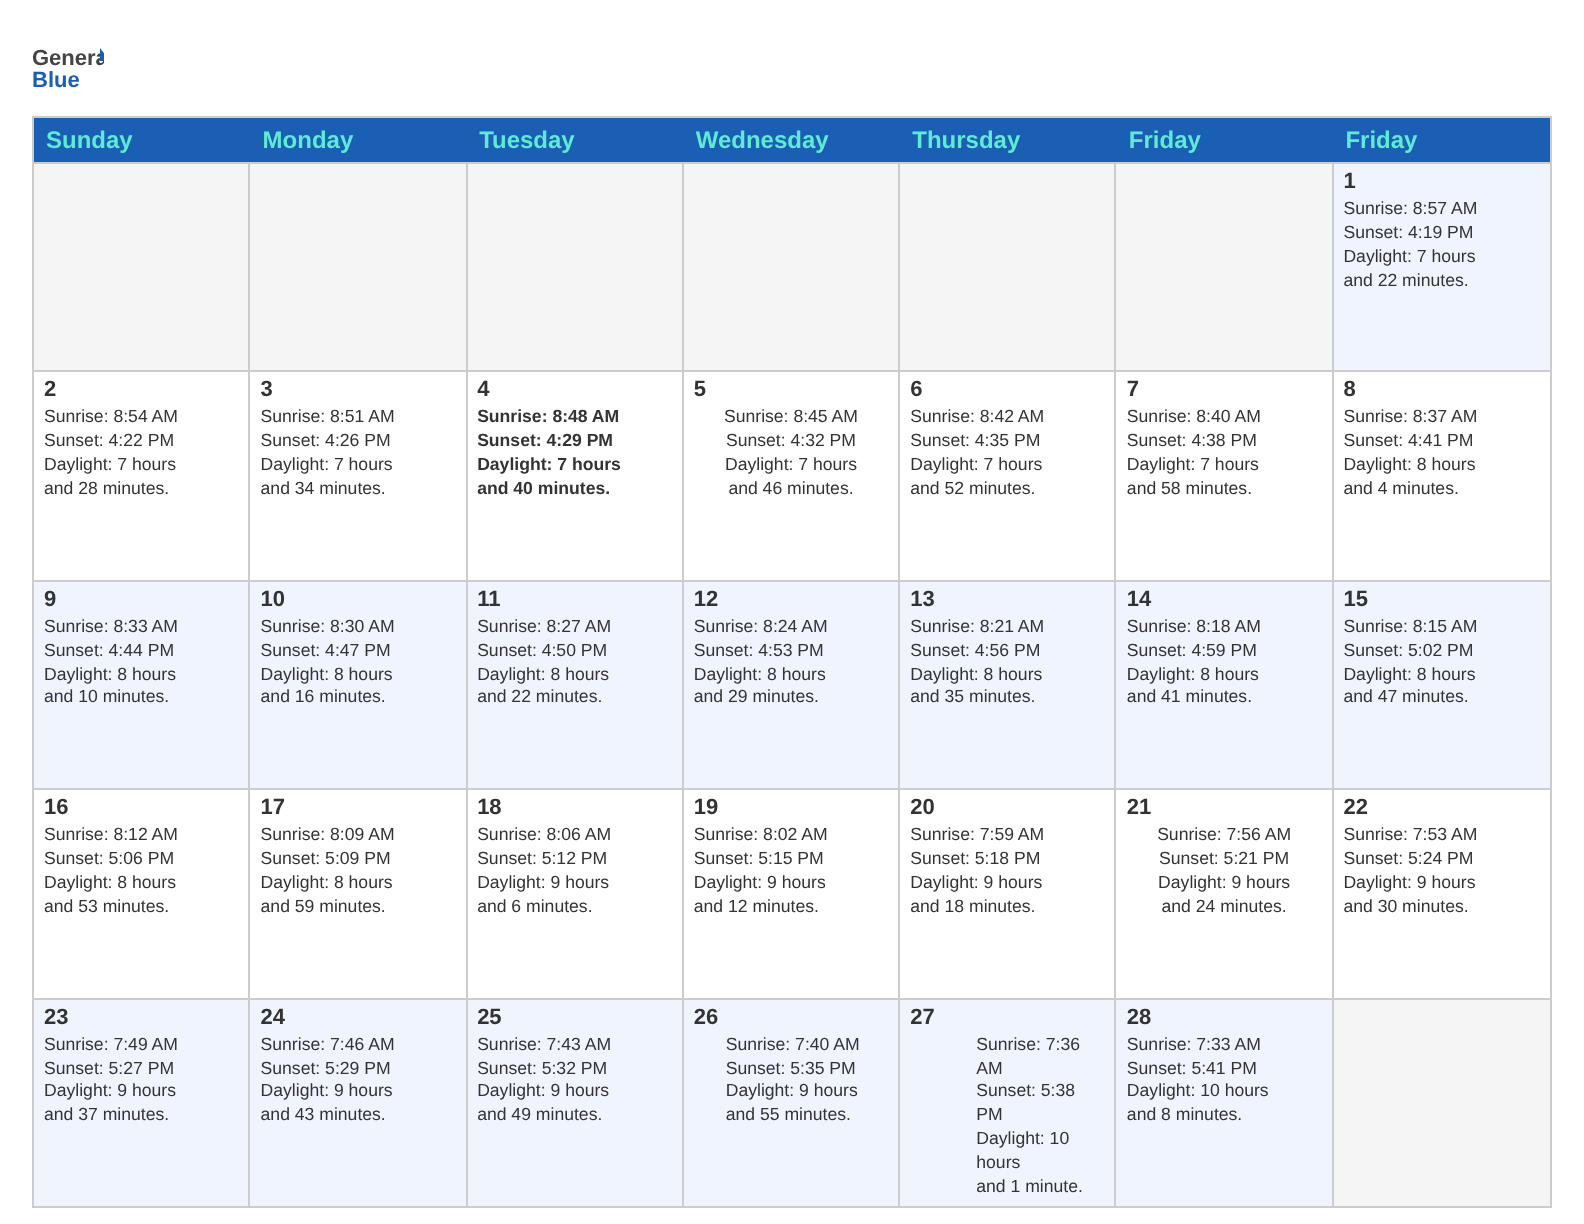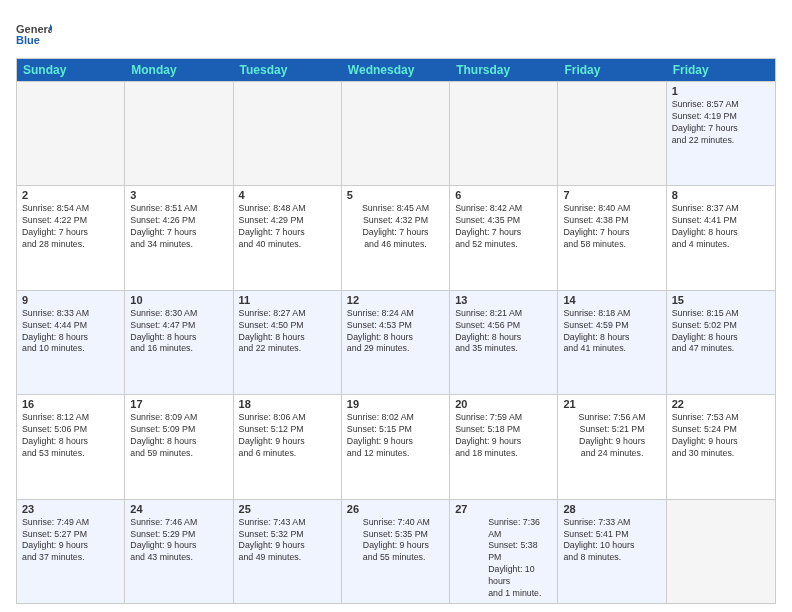--- a/index.html
+++ b/index.html
@@ -147,21 +147,21 @@
           </div>
           <div class="cal-cell">
             <span class="day-num">3</span>
             <div class="cell-text" style="white-space: pre-line;">Sunrise: 8:51 AM
 Sunset: 4:26 PM
 Daylight: 7 hours
 and 34 minutes.</div>
           </div>
           <div class="cal-cell">
             <span class="day-num">4</span>
-            <div class="cell-text" style="white-space: pre-line;">Sunrise: 8:48 AM
+            <div class="cell-text" style="white-space: pre-line; font-weight: bold;">Sunrise: 8:48 AM
 Sunset: 4:29 PM
 Daylight: 7 hours
 and 40 minutes.</div>
           </div>
           <div class="cal-cell">
             <span class="day-num">5</span>
             <div class="cell-text" style="white-space: pre-line; text-align: center;">Sunrise: 8:45 AM
 Sunset: 4:32 PM
 Daylight: 7 hours
 and 46 minutes.</div>

